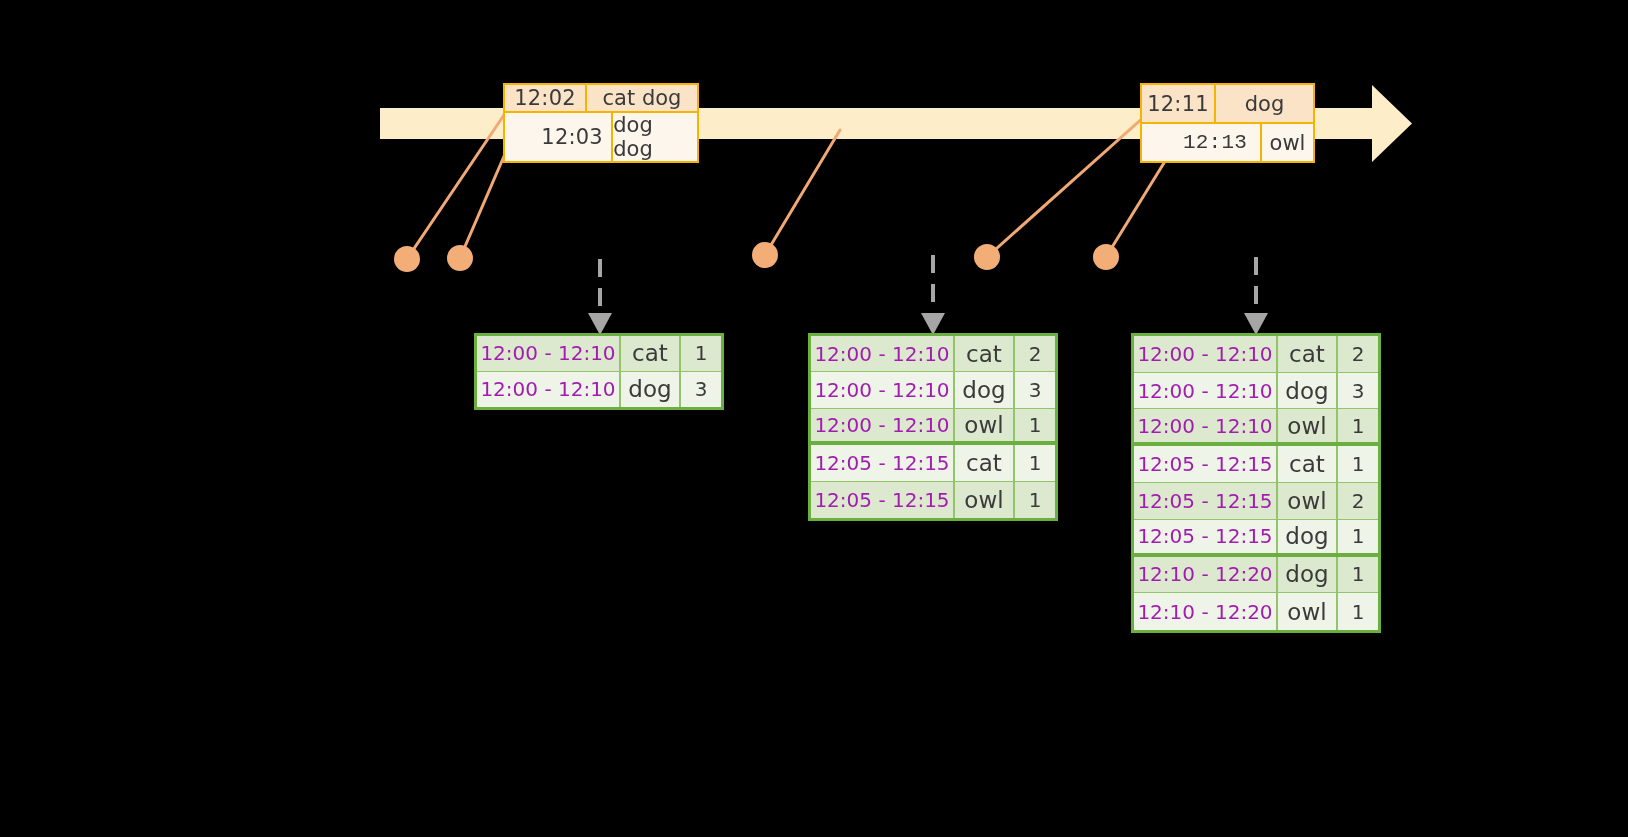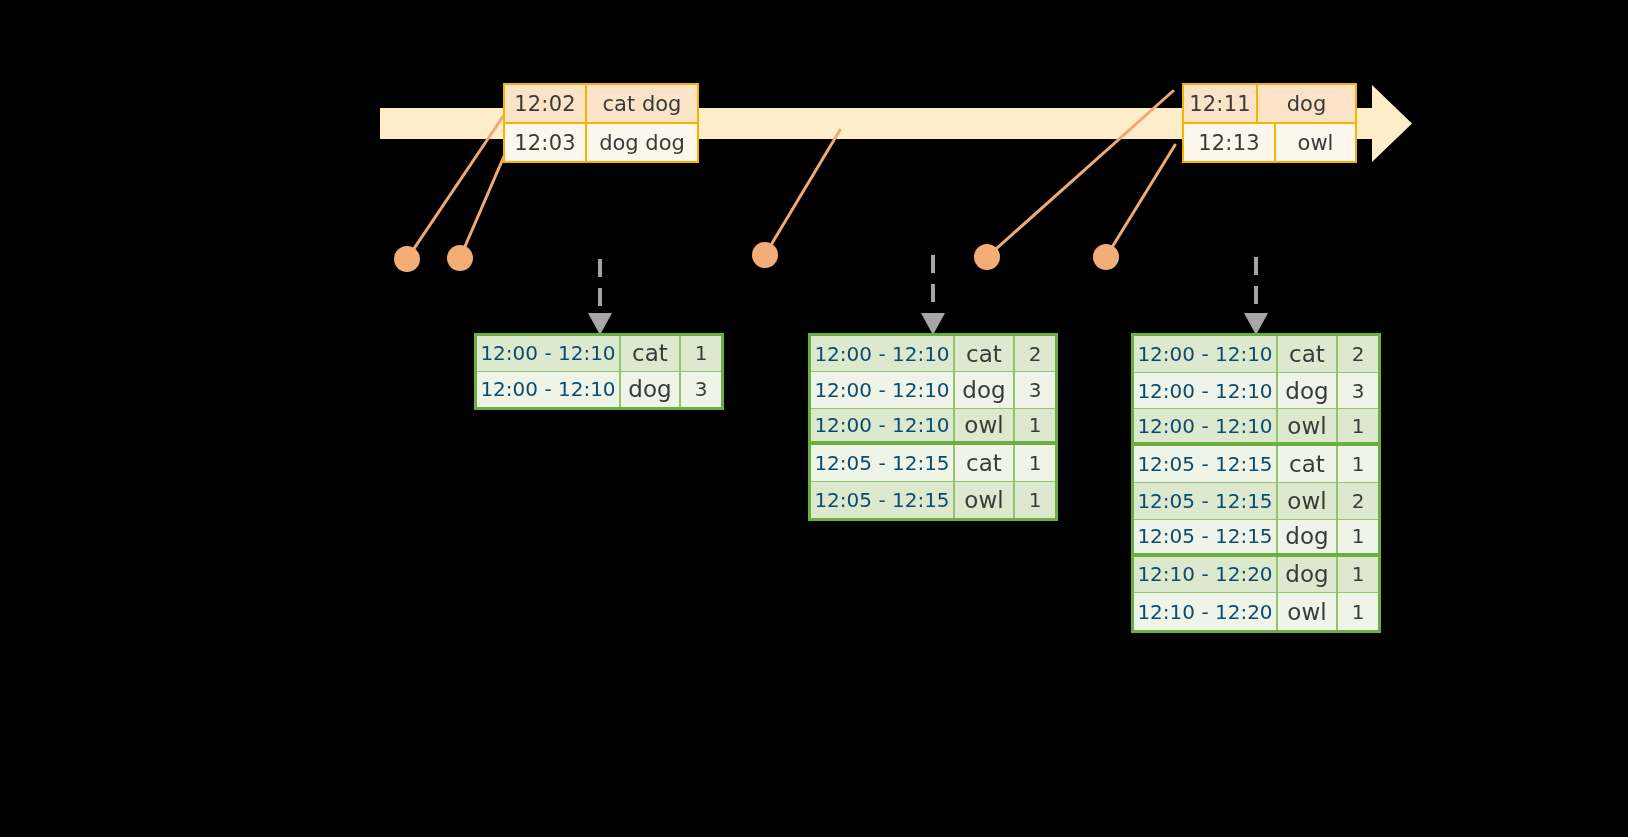--- a/index.html
+++ b/index.html
@@ -41,21 +41,21 @@
   }
   .event-row {
     display: flex;
     flex: 1 1 0;
     box-sizing: border-box;
   }
   .event-row + .event-row {
     border-top: 2px solid #f4b400;
   }
   .event-row.shade-a { background: #fbe3c8; }
-  .event-row.shade-b { background: #fdf6ec; }
+  .event-row.shade-b { background: #fdf6ec; padding-left: 28px; }
   .event-time {
     box-sizing: border-box;
     border-right: 2px solid #f4b400;
     display: flex;
     align-items: center;
     justify-content: center;
     color: #3a3a3a;
     font-size: 21px;
     letter-spacing: 0.2px;
   }
@@ -86,21 +86,21 @@
   }
   .res-row:last-child { border-bottom: none; }
   .res-row.grp-end { border-bottom: 4px solid #6aaf3f; }
   .res-row.odd  { background: #dde9cf; }
   .res-row.even { background: #eef4e7; }
   .res-win {
     box-sizing: border-box;
     display: flex;
     align-items: center;
     justify-content: center;
-    color: #0c4a6e;
+    color: #a21caf;
     font-size: 20px;
     border-right: 2px solid #93c46b;
     white-space: nowrap;
   }
   .res-key {
     box-sizing: border-box;
     display: flex;
     align-items: center;
     justify-content: center;
     color: #3a3a3a;
@@ -165,27 +165,27 @@
       <div class="event-time" style="width:82px;">12:02</div>
       <div class="event-words">cat dog</div>
     </div>
     <div class="event-row shade-b">
       <div class="event-time" style="width:82px;">12:03</div>
       <div class="event-words">dog dog</div>
     </div>
   </div>
 
 
-  <div class="event-box" style="left:1182px; top:60px; width:175px; height:80px;">
+  <div class="event-box" style="left:1140px; top:60px; width:175px; height:80px;">
     <div class="event-row shade-a">
       <div class="event-time" style="width:74px;">12:11</div>
       <div class="event-words">dog</div>
     </div>
     <div class="event-row shade-b">
-      <div class="event-time" style="width:92px;">12:13</div>
+      <div class="event-time" style="width:92px;font-family:Liberation Mono, monospace;">12:13</div>
       <div class="event-words">owl</div>
     </div>
   </div>
 
   <div class="result-table" style="left:474px; top:310px; width:250px; height:77px;">
     <div class="res-row odd">
       <div class="res-win" style="width:144px;">12:00 - 12:10</div>
       <div class="res-key" style="width:60px;">cat</div>
       <div class="res-cnt">1</div>
     </div>

